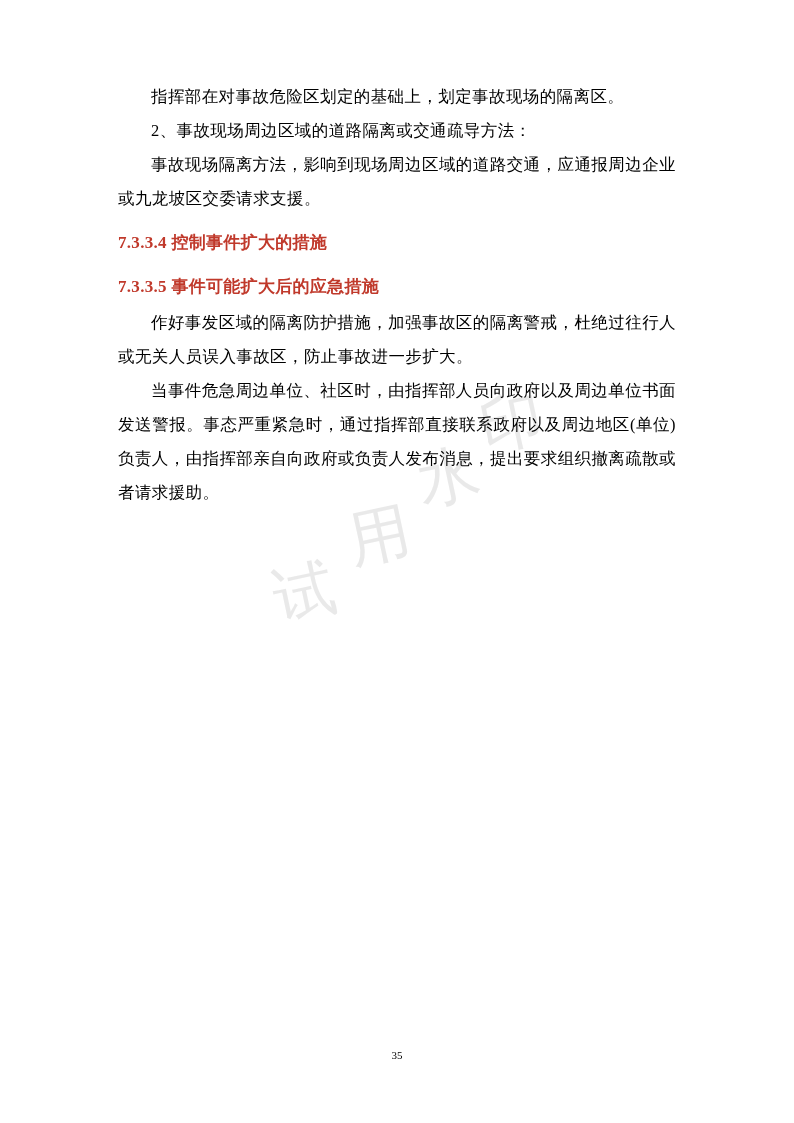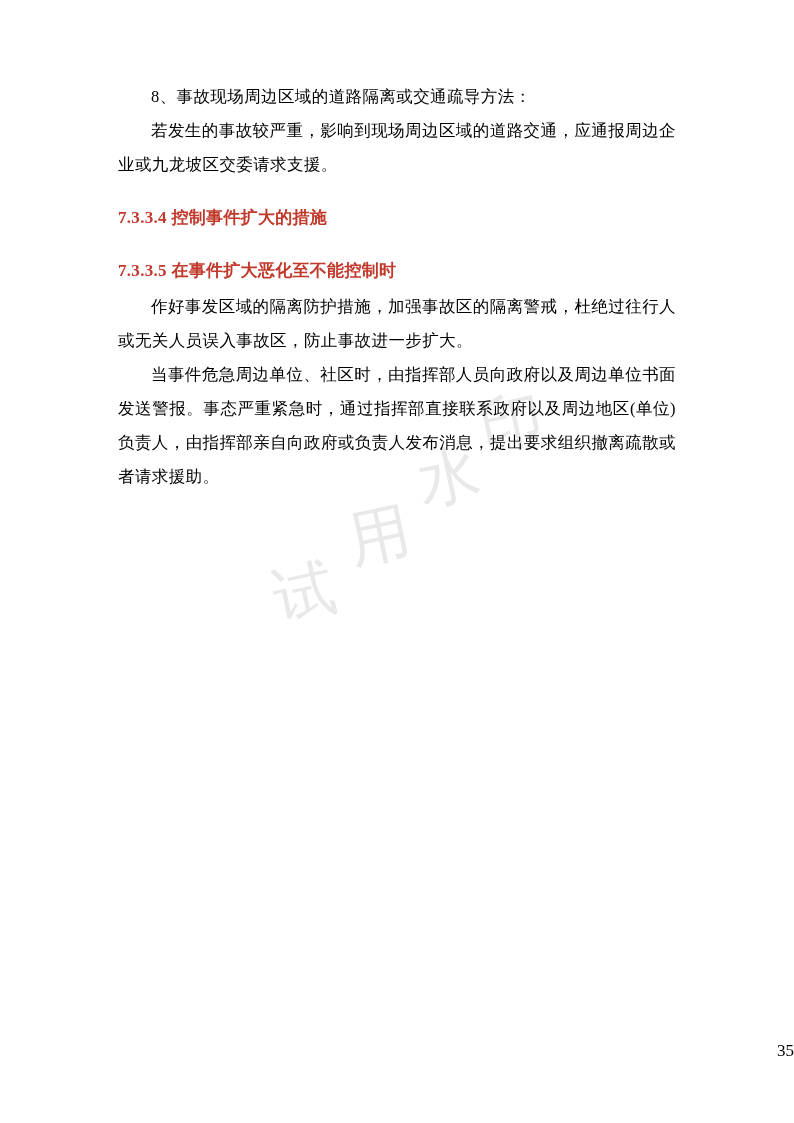--- a/index.html
+++ b/index.html
@@ -31,36 +31,36 @@
     margin: 0 0 0 0;
     font-size: 16.5px;
     line-height: 34px;
     text-align: justify;
     text-justify: inter-ideograph;
     text-indent: 2em;
     letter-spacing: 0.4px;
     font-family: "Liberation Serif", "DejaVu Serif", serif;
   }
   h3.heading {
-    margin: 19px 0 2px 0;
+    margin: 10px 0 2px 0;
     font-size: 17px;
     line-height: 34px;
     font-weight: bold;
     color: #c0392b;
     letter-spacing: 0.3px;
     text-indent: 0;
     font-family: "Liberation Serif", "DejaVu Serif", serif;
   }
   .page-number {
     position: absolute;
     left: 0;
     right: 0;
     bottom: 62px;
-    text-align: right;
-    font-size: 17px;
+    text-align: center;
+    font-size: 11px;
     font-family: "Liberation Serif", "DejaVu Serif", serif;
     color: #000;
   }
   
   .watermark {
     position: absolute;
     left: 255px;
     top: 430px;
     width: 330px;
     height: 220px;
@@ -89,22 +89,23 @@
 <div class="page">
 
   <div class="watermark">
     <span class="wm1">试</span>
     <span class="wm2">用</span>
     <span class="wm3">水</span>
     <span class="wm4">印</span>
   </div>
 
   <div class="content">
-    <p class="body-text">8、事故现场周边区域的道路隔离或交通疏导方法：</p>
-    <p class="body-text">若发生的事故较严重，影响到现场周边区域的道路交通，应通报周边企业或九龙坡区交委请求支援。</p>
+    <p class="body-text">指挥部在对事故危险区划定的基础上，划定事故现场的隔离区。</p>
+    <p class="body-text">2、事故现场周边区域的道路隔离或交通疏导方法：</p>
+    <p class="body-text">事故现场隔离方法，影响到现场周边区域的道路交通，应通报周边企业或九龙坡区交委请求支援。</p>
     <h3 class="heading">7.3.3.4 控制事件扩大的措施</h3>
-    <h3 class="heading">7.3.3.5 在事件扩大恶化至不能控制时</h3>
+    <h3 class="heading">7.3.3.5 事件可能扩大后的应急措施</h3>
     <p class="body-text">作好事发区域的隔离防护措施，加强事故区的隔离警戒，杜绝过往行人或无关人员误入事故区，防止事故进一步扩大。</p>
     <p class="body-text">当事件危急周边单位、社区时，由指挥部人员向政府以及周边单位书面发送警报。事态严重紧急时，通过指挥部直接联系政府以及周边地区(单位)负责人，由指挥部亲自向政府或负责人发布消息，提出要求组织撤离疏散或者请求援助。</p>
   </div>
 
   <div class="page-number">35</div>
 </div>
 
 </body></html>

